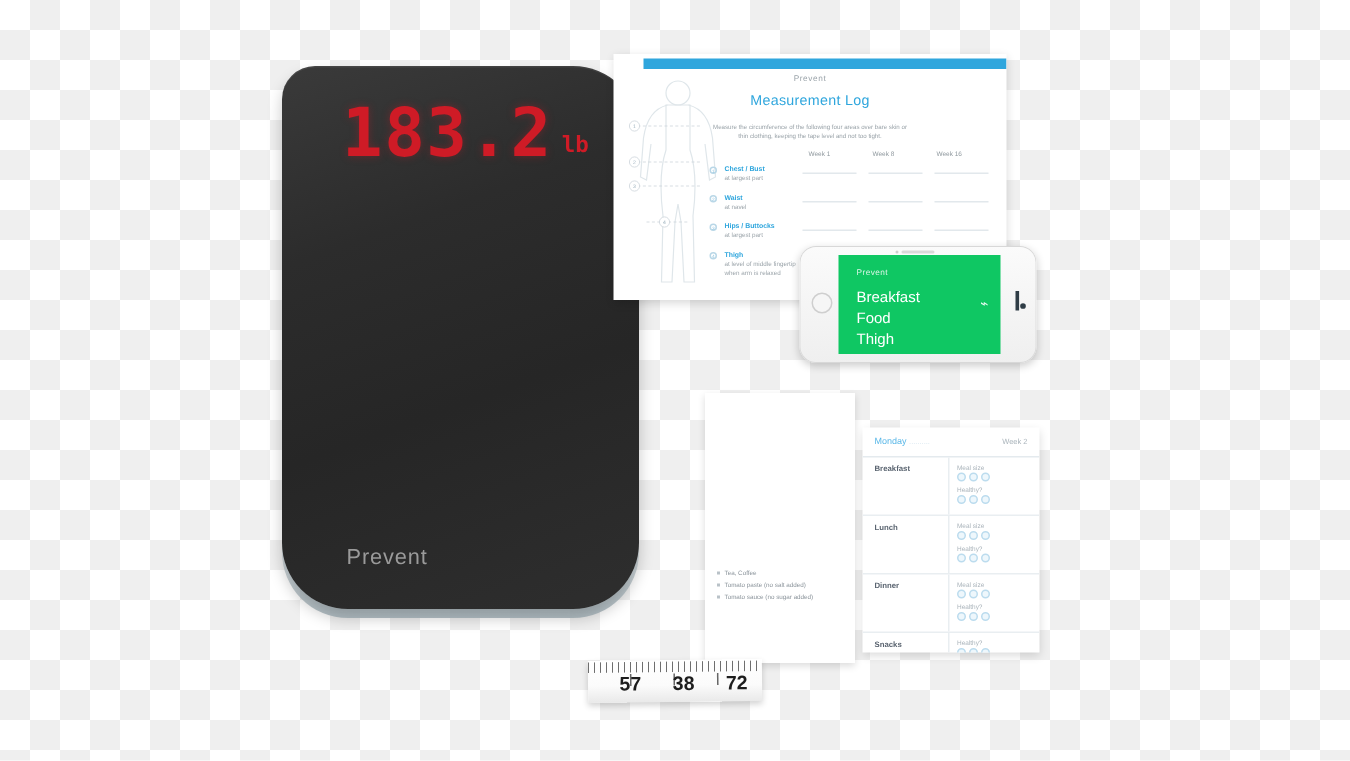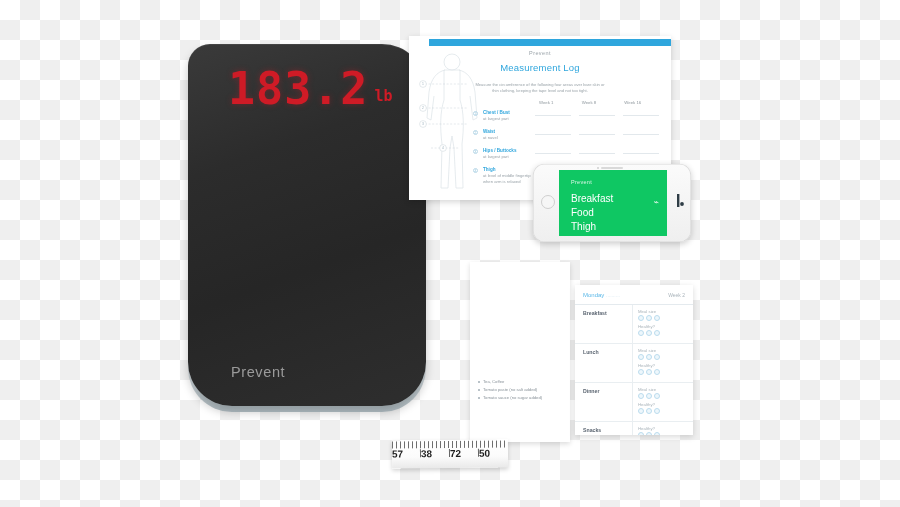--- a/index.html
+++ b/index.html
@@ -292,22 +292,23 @@
     position: absolute; left: 0; right: 0; top: 1px; height: 7px;
     background-image: repeating-linear-gradient(to right, #555 0 0.7px, transparent 0.7px 4px);
     opacity: 0.85;
   }
   .tape-nums {
     position: absolute; left: 0; right: 0; top: 8px;
     display: flex;
   }
   .tape-num {
     flex: 1; 
-    font-size: 10px; font-weight: bold; color: #1d1d1d;
+    font-size: 13px; font-weight: bold; color: #1d1d1d;
     font-family: "Liberation Sans", sans-serif;
+    padding-left: 21px;
   }
   .tape-sep {
     position: absolute; top: 9px; width: 0.8px; height: 8px; background: #666;
   }
 
   svg { display: block; }
 </style>
 </head>
 <body>
 

